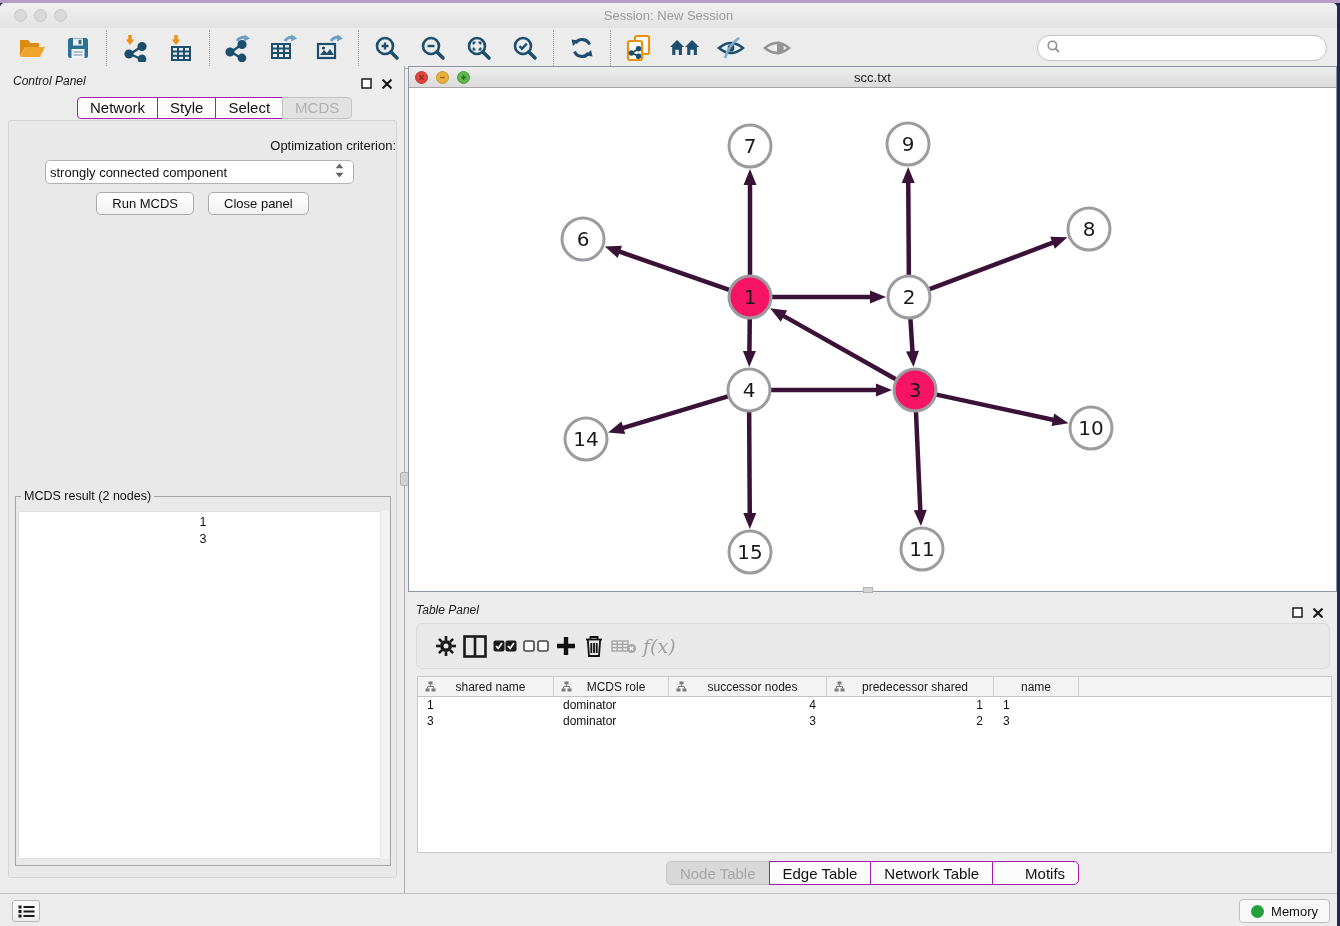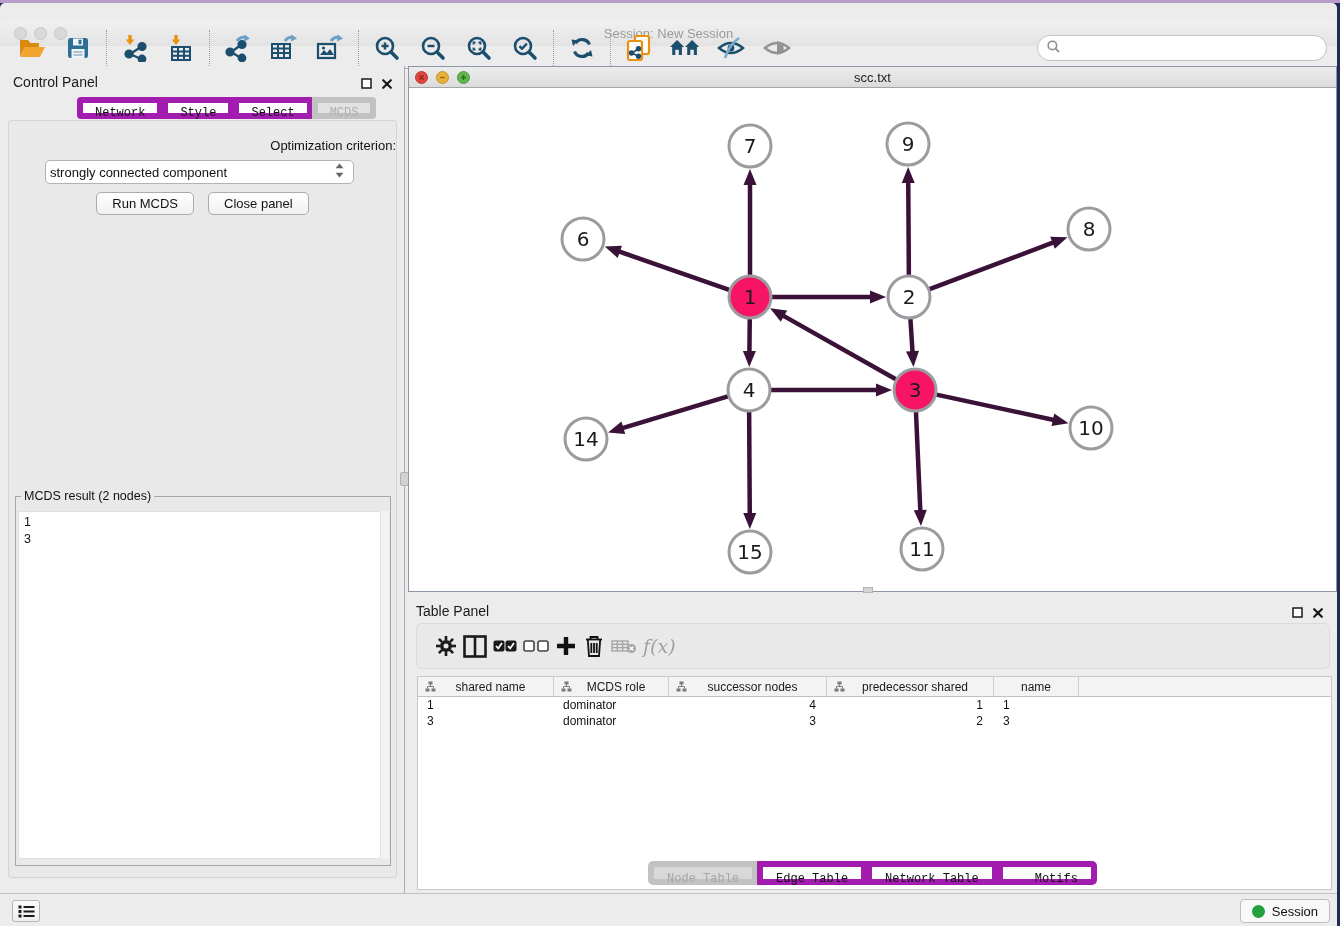--- a/index.html
+++ b/index.html
@@ -2,51 +2,51 @@
 <html><head>
 <meta charset="utf-8">
 <style>
   *{margin:0;padding:0;box-sizing:border-box;}
   html,body{width:1340px;height:926px;}
   body{background:#1E2C55;font-family:"Liberation Sans",sans-serif;position:relative;overflow:hidden;-webkit-font-smoothing:antialiased;}
   .purple-strip{position:absolute;left:0;top:0;width:1340px;height:3px;background:#B89CC8;}
   .app{position:absolute;left:0;top:3px;width:1337px;height:923px;background:#ECECEC;border-radius:5px 5px 0 0;}
 
   
-  .titlebar{position:absolute;left:0;top:0;width:100%;height:25px;background:linear-gradient(#F0F0F0,#E3E3E3);border-radius:5px 5px 0 0;margin-top:18px;}
+  .titlebar{position:absolute;left:0;top:0;width:100%;height:25px;background:linear-gradient(#F0F0F0,#E3E3E3);border-radius:5px 5px 0 0;}
   .traffic{position:absolute;top:6px;width:13px;height:13px;border-radius:50%;}
   .t1{left:14px}.t2{left:34px}.t3{left:54px}
   .traffic.inactive{background:#D9D9D9;border:1px solid #C7C7C7;}
   .title-text{position:absolute;width:100%;text-align:center;top:5px;font-size:13px;color:#9B9B9B;}
 
   
   .toolbar{position:absolute;left:0;top:25px;width:100%;height:41px;border-bottom:1px solid #A8A8A8;display:flex;align-items:center;padding-left:4px;}
   .tgroup{display:flex;align-items:center;gap:16px;padding:0 13px;height:36px;}
   .tgroup + .tgroup{border-left:1px dotted #9F9F9F;}
   .ticon{width:30px;height:30px;display:flex;align-items:center;justify-content:center;}
   .search-wrap{position:absolute;right:10px;top:7px;width:290px;height:26px;background:#fff;border:1px solid #C2C2C2;border-radius:13px;display:flex;align-items:center;padding-left:9px;}
   .search-wrap input{border:none;outline:none;flex:1;font-size:13px;background:transparent;margin-left:6px;font-family:"Liberation Sans",sans-serif;}
 
   
   .control-panel{position:absolute;left:0;top:63px;width:405px;height:827px;background:#ECECEC;border-right:1px solid #ADADAD;}
   .cp-header{position:relative;height:29px;}
-  .panel-title{position:absolute;left:13px;top:8px;font-size:14px;color:#1A1A1A;}
+  .panel-title{position:absolute;left:13px;top:8px;font-size:12px;color:#1A1A1A;font-style:italic;}
   .panel-btns{position:absolute;right:12px;top:9px;display:flex;gap:10px;align-items:center;}
   .cp-tabs{position:absolute;left:77px;top:31px;display:flex;}
-  .ui-tab{height:22px;padding:0 12px;border:6px solid #a21caf;margin-left:-1px;background:#FCFCFC;font-size:12px;line-height:20px;color:#111;white-space:nowrap;font-family:Liberation Mono, monospace;}
+  .ui-tab{height:22px;padding:0 12px;border:1px solid #a21caf;margin-left:-1px;background:#FCFCFC;font-size:15px;line-height:20px;color:#111;white-space:nowrap;}
   .ui-tab:first-child{border-radius:4px 0 0 4px;margin-left:0;}
   .ui-tab:last-child{border-radius:0 4px 4px 0;}
   .ui-tab.active{background:#E2E2E2;color:#AFAFAF;border-color:#C2C2C2;}
   .cp-content{position:absolute;left:8px;top:54px;width:389px;height:758px;background:#E9E9E9;border:1px solid #D4D4D4;border-radius:3px;}
   .opt-label{position:absolute;left:0;top:17px;width:100%;text-align:right;font-size:13px;color:#111;}
   .criterion-select{position:absolute;left:36px;top:39px;width:309px;height:24px;background:#fff;border:1px solid #B3B3B3;border-radius:5px;display:flex;align-items:center;padding:0 8px 0 4px;font-size:13px;color:#111;}
   .criterion-select .sel-text{flex:1;}
   .btn-row{position:absolute;left:0;top:71px;width:100%;display:flex;justify-content:center;gap:14px;}
   .btn{height:23px;padding:0 15px;background:linear-gradient(#FFFFFF,#F1F1F1);border:1px solid #ABABAB;border-radius:5px;font-size:13px;color:#111;line-height:21px;}
-  .groupbox{position:absolute;left:6px;top:375px;width:376px;height:370px;border:1px solid #A6A6A6;background:#E9E9E9;}
+  .groupbox{position:absolute;left:6px;top:375px;width:376px;height:370px;border:1px solid #A6A6A6;background:#E9E9E9;text-align:center;}
   .groupbox-legend{position:absolute;left:5px;top:-8px;background:#E9E9E9;padding:0 3px;font-size:12.5px;color:#111;}
   .result-area{position:absolute;left:2px;top:14px;right:2px;bottom:6px;background:#fff;border:1px solid #E0E0E0;font-size:12.5px;color:#111;line-height:17px;padding:2px 5px;white-space:pre;}
   .result-scroll{position:absolute;right:1px;top:14px;bottom:6px;width:9px;background:#F2F2F2;border-left:1px solid #E4E4E4;}
   .split-handle{position:absolute;left:400px;top:469px;width:9px;height:14px;background:#D2D2D2;border:1px solid #AFAFAF;border-radius:2px;}
 
   
   .net-frame{position:absolute;left:408px;top:63px;width:929px;height:526px;border:1px solid #8C96A8;background:#fff;}
   .net-titlebar{position:relative;height:21px;background:linear-gradient(#EDEDED,#DBDBDB);border-bottom:1px solid #A5A5A5;}
   .nt-title{position:absolute;width:100%;text-align:center;top:3px;font-size:13px;color:#222;}
   .nt-lights{position:absolute;left:6px;top:4px;display:flex;gap:8px;}
@@ -56,21 +56,21 @@
   .light.green{background:#5FB64E;border:1px solid #4D9C3E;}
   .canvas{position:absolute;left:0;top:21px;width:927px;height:503px;background:#fff;}
   .frame-grip{position:absolute;left:454px;bottom:-2px;width:10px;height:6px;background:#D4D4D4;border:1px solid #B5B5B5;}
 
   
   .table-panel{position:absolute;left:408px;top:592px;width:929px;height:298px;background:#ECECEC;}
   .tp-header{position:relative;height:27px;}
   .tp-toolbar{position:absolute;left:8px;top:28px;width:914px;height:46px;background:#E9E9E9;border:1px solid #DBDBDB;border-radius:6px;display:flex;align-items:center;gap:6px;padding-left:18px;}
   .tt-icon{display:flex;align-items:center;justify-content:center;}
   .fx{font-family:"DejaVu Serif",serif;font-style:italic;font-size:19px;color:#9F9F9F;}
-  .tp-table{position:absolute;left:9px;top:81px;width:915px;height:214px;background:#fff;border:1px solid #C9C9C9;overflow:hidden;}
+  .tp-table{position:absolute;left:9px;top:81px;width:915px;height:177px;background:#fff;border:1px solid #C9C9C9;overflow:hidden;}
   .tbl-header{display:flex;height:20px;background:#F3F3F3;border-bottom:1px solid #C3C3C3;}
   .th{position:relative;display:flex;align-items:center;justify-content:center;font-size:12px;color:#1A1A1A;border-right:1px solid #CFCFCF;background:#F3F3F3;}
   .th .hier{position:absolute;left:7px;top:4px;}
   .tr{display:flex;height:16px;font-size:12px;color:#111;align-items:center;}
   .td{overflow:hidden;white-space:nowrap;}
   .tp-tabs{position:absolute;left:0;top:266px;width:100%;display:flex;justify-content:center;}
   .tp-tabs .ui-tab{border-radius:0;padding:3px 13px;height:24px;line-height:18px;}
   .tp-tabs .ui-tab:first-child{border-radius:5px 0 0 5px;}
   .tp-tabs .ui-tab:last-child{border-radius:0 5px 5px 0;padding-left:32px;}
   .tp-tabs .ui-tab.active{background:#D8D8D8;color:#A6A6A6;}
@@ -549,17 +549,17 @@
             <rect x="5.5" y="2" width="11" height="2"></rect>
             <rect x="0.5" y="6" width="3" height="3"></rect>
             <rect x="5.5" y="6.5" width="11" height="2"></rect>
             <rect x="0.5" y="10.5" width="3" height="3"></rect>
             <rect x="5.5" y="11" width="11" height="2"></rect>
           </g>
         </svg>
     </span>
     <span class="memory-btn">
       <span class="mem-dot"></span>
-      <span>Session</span>
+      <span>Memory</span>
     </span>
   </div>
 
 </div>
 
 </body></html>

